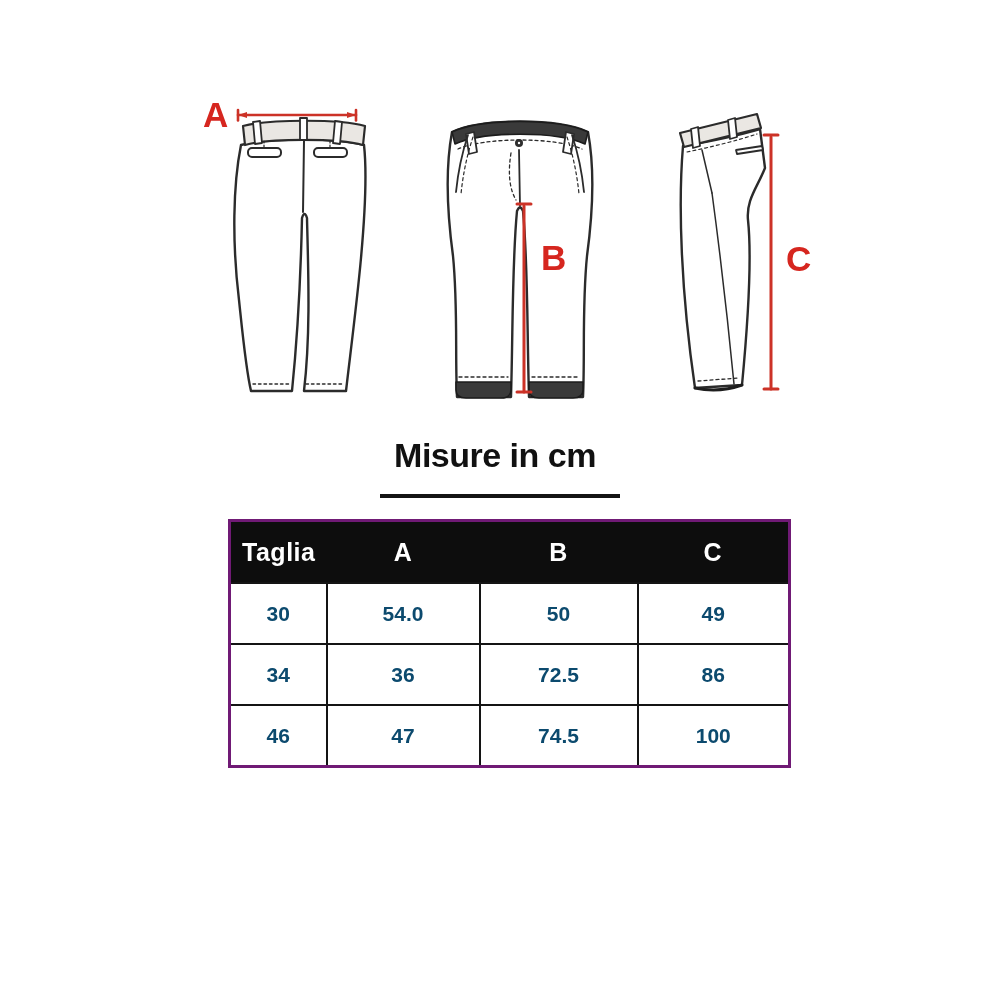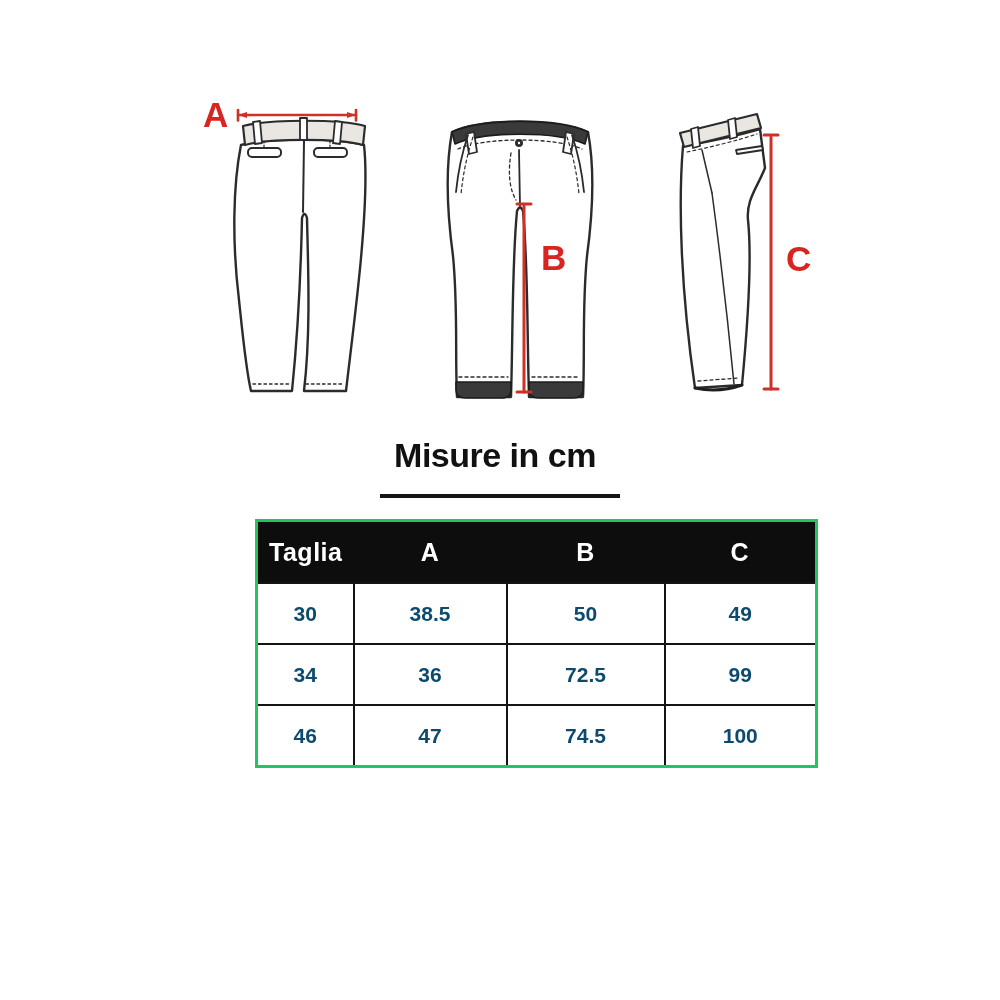--- a/index.html
+++ b/index.html
@@ -27,23 +27,23 @@
     text-align:center;
     font-size:34px;font-weight:800;color:#111;
     letter-spacing:-0.5px;
   }
   .title-underline{
     position:absolute;left:380px;top:494px;width:240px;height:4px;
     background:#141414;
   }
 
   table.size-table{
-    position:absolute;left:255px;top:519px;width:560px;
+    position:absolute;left:228px;top:519px;width:560px;
     border-collapse:collapse;table-layout:fixed;
-    border:3px solid #22c55e;
+    border:3px solid #701a75;
   }
   table.size-table th{
     background:#0d0d0d;color:#ffffff;
     font-size:25px;font-weight:700;letter-spacing:0.5px;
     height:60px;border:none;text-align:center;padding:0;
   }
   table.size-table td{
     height:59px;border:2px solid #141414;
     font-size:21px;font-weight:700;color:#0c4a6e;
     text-align:center;padding:0;background:#fff;
@@ -150,29 +150,29 @@
       <tr>
         <th>Taglia</th>
         <th>A</th>
         <th>B</th>
         <th>C</th>
       </tr>
     </thead>
     <tbody>
       <tr>
         <td>30</td>
-        <td>38.5</td>
+        <td>54.0</td>
         <td>50</td>
         <td>49</td>
       </tr>
       <tr>
         <td>34</td>
         <td>36</td>
         <td>72.5</td>
-        <td>99</td>
+        <td>86</td>
       </tr>
       <tr>
         <td>46</td>
         <td>47</td>
         <td>74.5</td>
         <td>100</td>
       </tr>
     </tbody>
   </table>
 

